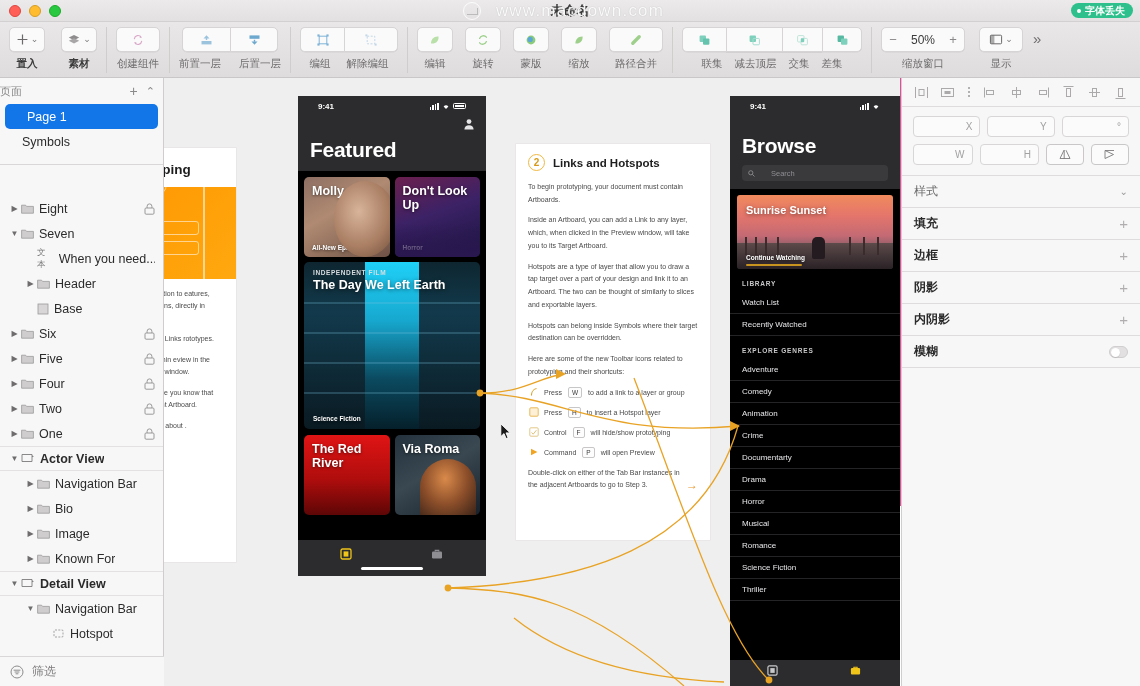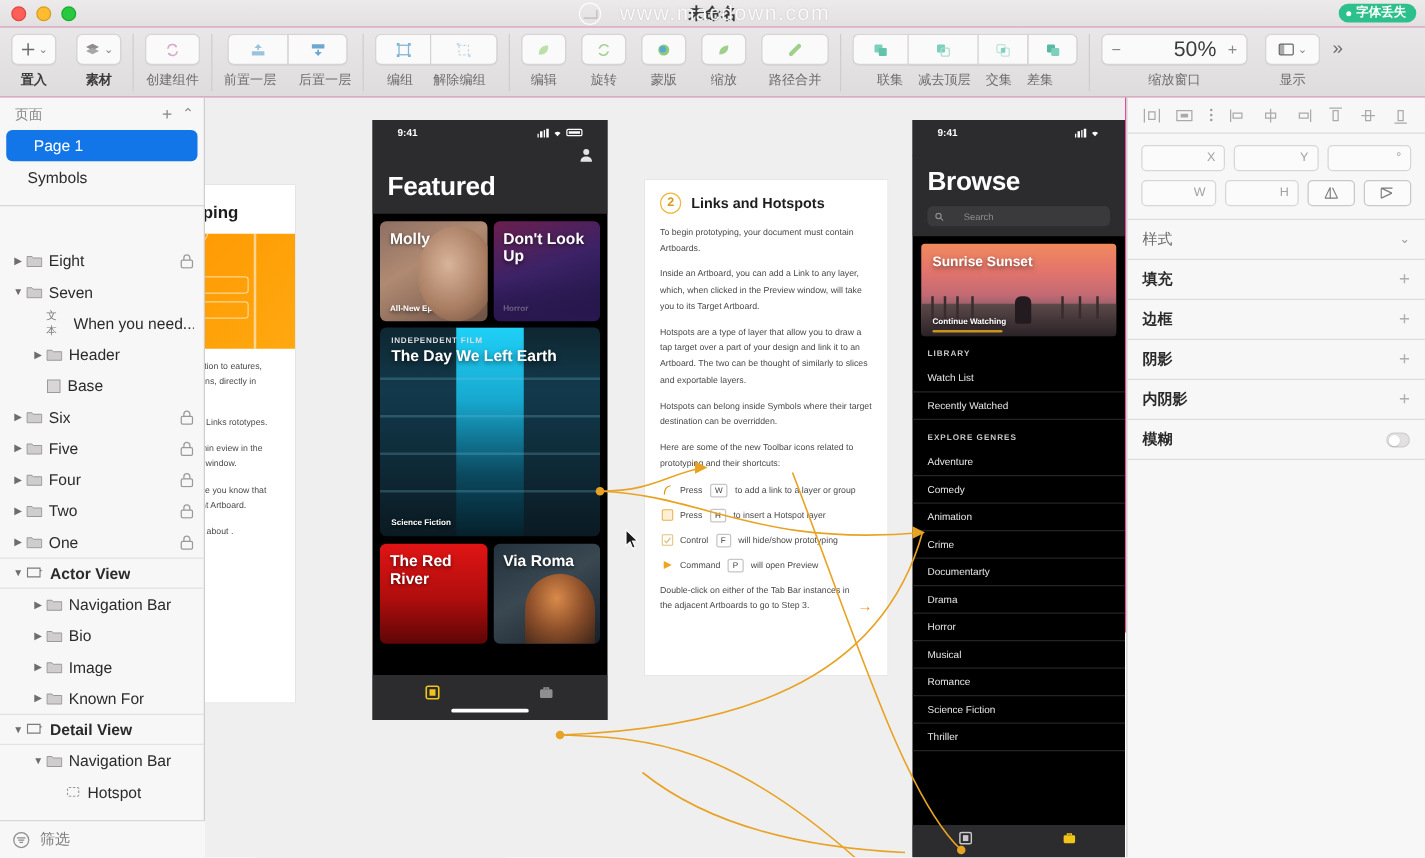--- a/index.html
+++ b/index.html
@@ -73,31 +73,31 @@
   .tlabel.strong { color: #3b3b3b; font-weight: bold; font-family: Liberation Mono, monospace; }
   .tsep { width: 1px; height: 46px; background: #d0cecd; margin: 0 9px; align-self: flex-start; }
   .pad { width: 9px; }
   .icon { display: block; }
   .chev { font-size: 9px; color: #7c7a7a; line-height: 1; }
   .zoomctl {
     background: #fafafa; border: 0.5px solid #d6d4d4; border-radius: 5px;
     height: 25px; display: flex; align-items: center; padding: 0 4px; gap: 6px;
     box-shadow: 0 0.5px 0.5px rgba(0,0,0,0.07);
   }
-  .zoomval { font-size: 17px; color: #3b3b3b; min-width: 34px; text-align: right; margin-left: 33px; }
+  .zoomval { font-size: 12px; color: #3b3b3b; min-width: 34px; text-align: center; }
   .zsign { color: #8a8888; font-size: 13px; width: 14px; text-align: center; }
   .chevrons { font-size: 15px; color: #6f6d6d; margin-left: 10px; margin-top: 3px; }
 
   
   .sidebar {
     position: absolute; left: 0; top: 78px; width: 164px; height: 608px;
     background: #f7f7f7; border-right: 1px solid #cfcdcd;
   }
   .pages-head {
-    height: 26px; display: flex; align-items: center; padding: 0 8px 0 12px;
+    height: 26px; display: flex; align-items: center; padding: 0 8px 0 0;
     font-size: 11px; color: #8a8888;
   }
   .pages-head .sp { flex: 1; }
   .ph-icon { color: #8a8888; font-size: 14px; margin-left: 8px; line-height: 1; }
   .page-row {
     height: 25px; display: flex; align-items: center; padding-left: 22px;
     font-size: 12.5px; color: #2b2b2b;
   }
   .page-row.sel { background: #1276e8; color: #fff; border-radius: 5px; margin: 0 5px; }
   .pages-sep { height: 1px; background: #d9d7d7; margin-top: 10px; }

